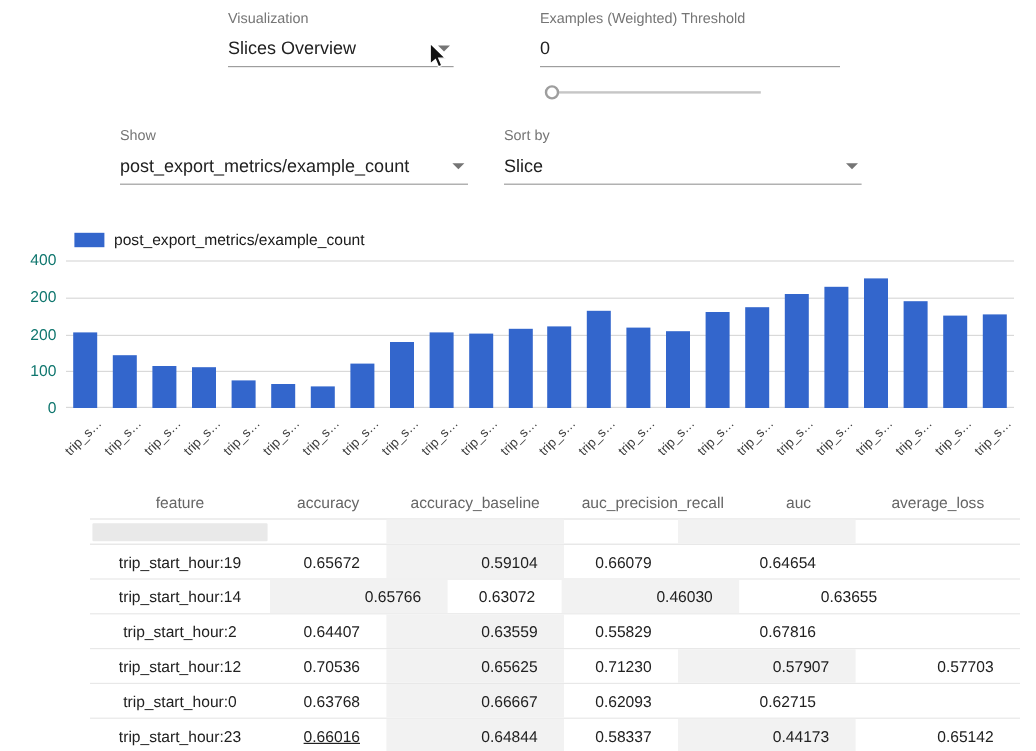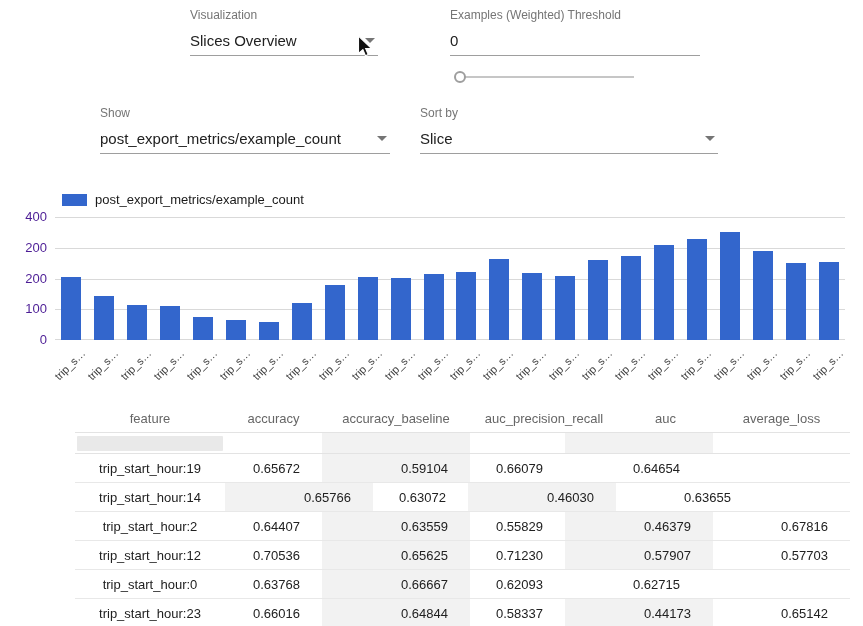--- a/index.html
+++ b/index.html
@@ -30,21 +30,21 @@
   
   .cursor-icon { position:absolute; left:353px; top:34px; width:22px; height:26px; z-index:9; pointer-events:none; }
 
   
   .legend { position:absolute; left:62px; top:192px; display:flex; align-items:center; }
   .legend-swatch { width:25px; height:12px; margin-right:8px; }
   .legend-label { font-size:13px; color:#1a1a1a; }
   .plot { position:absolute; left:55px; top:217px; width:790px; height:123px; }
   .gridline { position:absolute; left:0; width:100%; height:1px; background:#d9d9d9; }
   .bar { position:absolute; bottom:0; width:20px; }
-  .ytick { position:absolute; left:0; width:47px; text-align:right; font-size:13px; color:#4c1d95; height:16px; line-height:16px; }
+  .ytick { position:absolute; left:0; width:47px; text-align:right; font-size:13px; color:#0f766e; height:16px; line-height:16px; }
   .xlab { position:absolute; width:60px; text-align:right; font-size:11px; color:#3c3c3c;
           transform:rotate(-45deg); transform-origin:100% 0; white-space:nowrap; }
 
   
   .table { position:absolute; left:75px; top:404px; width:775px; font-size:13px; }
   .trow { display:flex; }
   .thead { height:29px; border-bottom:1px solid #e3e3e3; }
   .thead .cell { color:#666; text-align:center; line-height:29px; cursor:pointer; overflow:hidden; }
   .tfilter { height:21px; border-bottom:1px solid #e3e3e3; }
   .tdata { height:29px; border-bottom:1px solid #e8e8e8; }
@@ -166,41 +166,40 @@
         <div class="cell c-num shaded" style="width: 148px;">0.65766</div>
         <div class="cell c-num" style="width: 95px;">0.63072</div>
         <div class="cell c-num shaded" style="width: 148px;">0.46030</div>
         <div class="cell c-num" style="width: 137px;">0.63655</div>
       </div>
       <div class="trow tdata">
         <div class="cell c-center" style="width: 150px;">trip_start_hour:2</div>
         <div class="cell c-num" style="width: 97px;">0.64407</div>
         <div class="cell c-num shaded" style="width: 148px;">0.63559</div>
         <div class="cell c-num" style="width: 95px;">0.55829</div>
-        <div class="cell c-num shaded" style="width: 148px;">0.46379</div>
         <div class="cell c-num" style="width: 137px;">0.67816</div>
       </div>
       <div class="trow tdata">
         <div class="cell c-center" style="width: 150px;">trip_start_hour:12</div>
         <div class="cell c-num" style="width: 97px;">0.70536</div>
         <div class="cell c-num shaded" style="width: 148px;">0.65625</div>
         <div class="cell c-num" style="width: 95px;">0.71230</div>
         <div class="cell c-num shaded" style="width: 148px;">0.57907</div>
         <div class="cell c-num" style="width: 137px;">0.57703</div>
       </div>
       <div class="trow tdata">
         <div class="cell c-center" style="width: 150px;">trip_start_hour:0</div>
         <div class="cell c-num" style="width: 97px;">0.63768</div>
         <div class="cell c-num shaded" style="width: 148px;">0.66667</div>
         <div class="cell c-num" style="width: 95px;">0.62093</div>
         <div class="cell c-num" style="width: 137px;">0.62715</div>
       </div>
       <div class="trow tdata">
         <div class="cell c-center" style="width: 150px;">trip_start_hour:23</div>
-        <div class="cell c-num" style="width: 97px;">0.66016</div>
+        <div class="cell c-num" style="width: 97px; text-decoration: underline;">0.66016</div>
         <div class="cell c-num shaded" style="width: 148px;">0.64844</div>
         <div class="cell c-num" style="width: 95px;">0.58337</div>
         <div class="cell c-num shaded" style="width: 148px;">0.44173</div>
         <div class="cell c-num" style="width: 137px;">0.65142</div>
       </div>
     </div>
 
 <div class="ytick" style="top: 332px;">0</div>
     <div class="ytick" style="top: 301.25px;">100</div>
     <div class="ytick" style="top: 270.5px;">200</div>

